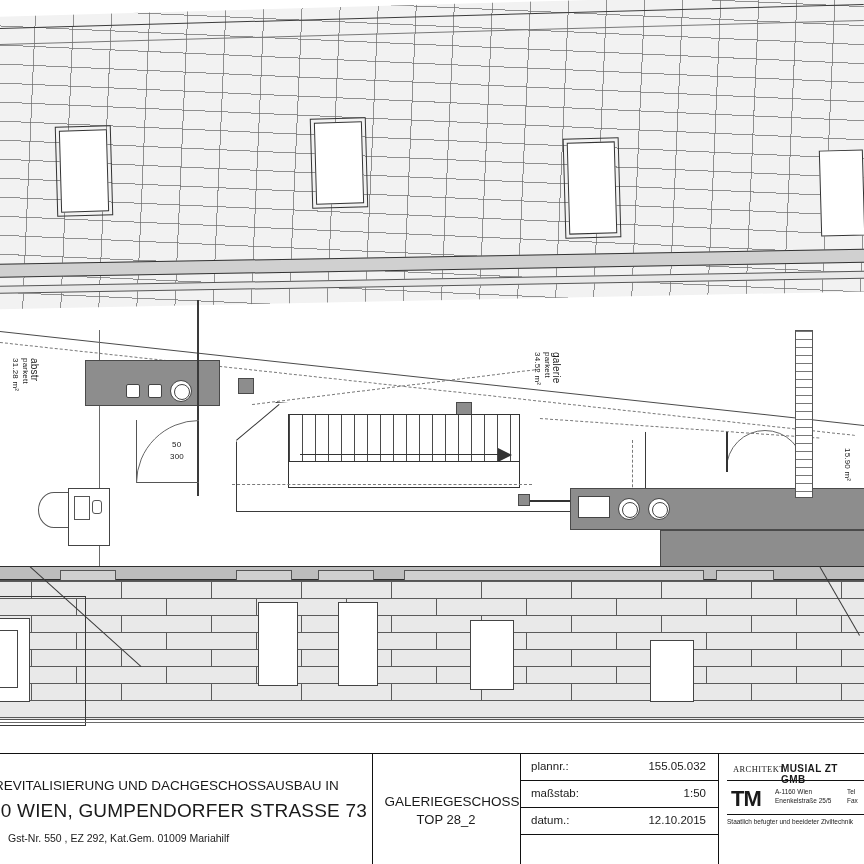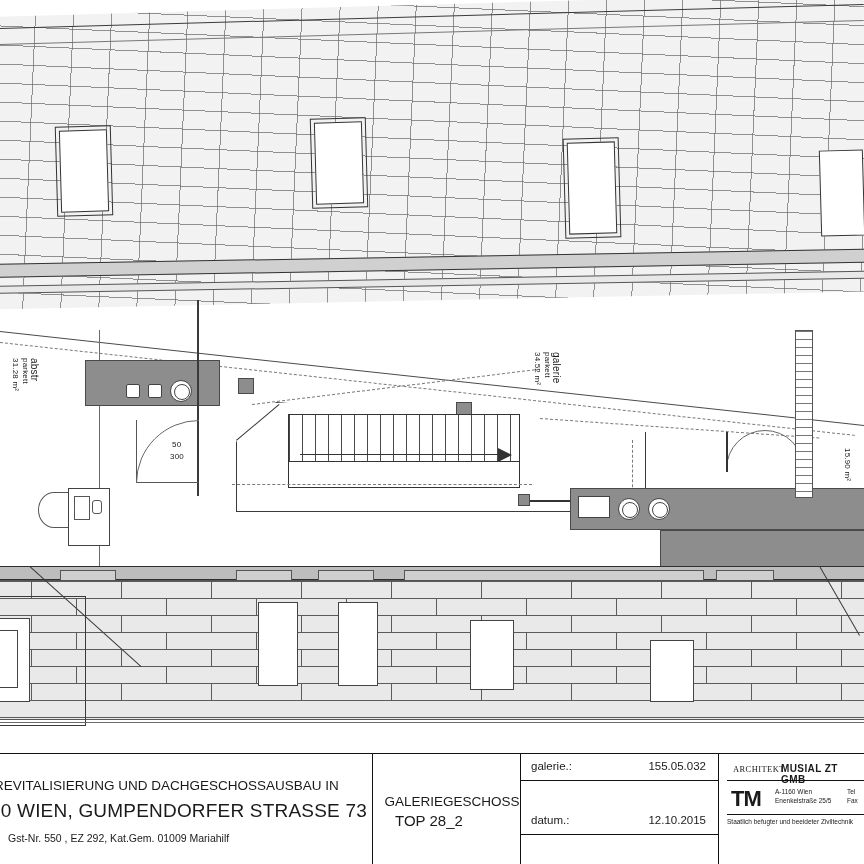--- a/index.html
+++ b/index.html
@@ -40,21 +40,21 @@
     position:absolute;left:0;bottom:0;width:864px;height:110px;
     border-top:1.4px solid #111;background:#fff;
   }
   #tb-left{position:absolute;left:0;top:0;width:372px;height:110px;}
   #tb-left .l1{position:absolute;left:-6px;top:24px;font-size:13.5px;}
   #tb-left .l2{position:absolute;left:-10px;top:46px;font-size:19px;letter-spacing:.2px;}
   #tb-left .l3{position:absolute;left:8px;top:78px;font-size:10.5px;}
   #tb-divA{position:absolute;left:372px;top:0;width:1.4px;height:110px;background:#111;}
   #tb-mid{position:absolute;left:372px;top:0;width:148px;height:110px;}
   #tb-mid .m1{position:absolute;left:0;top:40px;width:160px;text-align:center;font-size:13.5px;}
-  #tb-mid .m2{position:absolute;left:0;top:58px;width:148px;font-size:15px;margin-left:23px;}
+  #tb-mid .m2{position:absolute;left:0;top:58px;width:148px;text-align:center;font-size:13px;}
   #tb-divB{position:absolute;left:520px;top:0;width:1.4px;height:110px;background:#111;}
   #tb-tbl{position:absolute;left:521px;top:0;width:197px;height:110px;}
   .tbrow{position:absolute;left:0;width:197px;height:27px;border-bottom:1px solid #111;box-sizing:border-box;}
   .tbrow .k{position:absolute;left:10px;top:6px;font-size:11.5px;}
   .tbrow .v{position:absolute;right:12px;top:6px;font-size:11.5px;}
   #tb-divC{position:absolute;left:718px;top:0;width:1.4px;height:110px;background:#111;}
   #tb-firm{position:absolute;left:719px;top:0;width:145px;height:110px;}
   #firm-top{position:absolute;left:0;top:8px;width:145px;height:16px;}
   #firm-top .fa{position:absolute;left:14px;top:2px;font-size:8.5px;letter-spacing:.4px;font-family:Liberation Serif, serif;}
   #firm-top .fb{position:absolute;left:62px;top:1px;font-size:10px;font-weight:bold;letter-spacing:.4px;}
@@ -284,22 +284,26 @@
 
     <div id="tb-mid">
       <div class="m1">GALERIEGESCHOSS</div>
       <div class="m2">TOP 28_2</div>
     </div>
 
     <div id="tb-divB"></div>
 
     <div id="tb-tbl">
       <div class="tbrow" style="top:0;">
-        <span class="k">galerie.:</span>
+        <span class="k">plannr.:</span>
         <span class="v">155.05.032</span>
+      </div>
+      <div class="tbrow" style="top:27px;">
+        <span class="k">maßstab:</span>
+        <span class="v">1:50</span>
       </div>
       <div class="tbrow" style="top:54px;border-bottom:none;">
         <span class="k">datum.:</span>
         <span class="v">12.10.2015</span>
       </div>
       <div class="abs" style="left:0;top:80px;width:197px;height:1px;background:#111;"></div>
     </div>
 
     <div id="tb-divC"></div>
 

